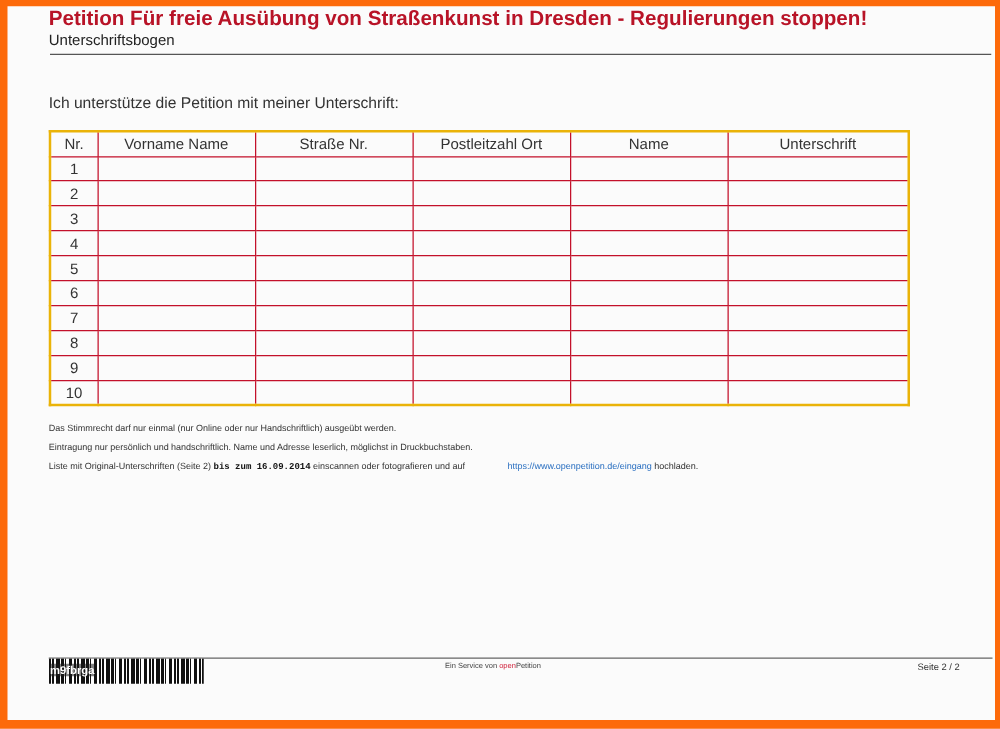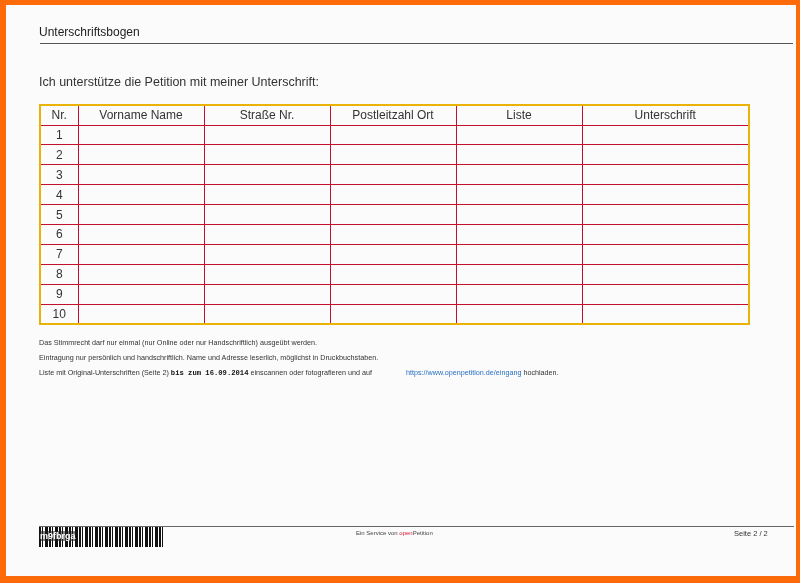--- a/index.html
+++ b/index.html
@@ -52,21 +52,21 @@
     height: 19.9px;
     font-size: 12px;
     font-weight: normal;
     color: #333;
     text-align: center;
     padding: 0;
   }
   table.sig th { height: 20px; }
   .c0 { width: 38px; }
   .c1, .c2, .c3, .c4 { width: 126px; }
-  .c5 { width: 167px; }
+  .c5 { width: 145px; }
   .notes {
     position: absolute;
     left: 33px; top: 333px;
     font-size: 7.2px;
     color: #333;
   }
   .notes .head { text-decoration: underline; margin-bottom: 7px; }
   .notes p { margin-bottom: 6.2px; white-space: nowrap; }
   .notes b { color: #111; font-family: Liberation Mono, monospace; }
   .notes a { color: #2a6fc0; text-decoration: none; padding-left: 32px; }
@@ -104,33 +104,34 @@
     position: absolute;
     left: 728px; top: 524px;
     font-size: 7.5px;
     color: #333;
   }
 </style>
 </head>
 <body>
 
 <div class="page">
+  <div class="title">Petition Für freie Ausübung von Straßenkunst in Dresden - Regulierungen stoppen!</div>
   <div class="subtitle">Unterschriftsbogen</div>
   <div class="header-rule"></div>
 
   <div class="intro">Ich unterstütze die Petition mit meiner Unterschrift:</div>
 
   <table class="sig">
     <thead>
       <tr>
         <th class="c0">Nr.</th>
         <th class="c1">Vorname Name</th>
         <th class="c2">Straße Nr.</th>
         <th class="c3">Postleitzahl Ort</th>
-        <th class="c4">Liste</th>
+        <th class="c4">Name</th>
         <th class="c5">Unterschrift</th>
       </tr>
     </thead>
     <tbody id="sig-body">
       <tr>
         <td>1</td>
         <td></td>
           <td></td>
           <td></td>
           <td></td>

